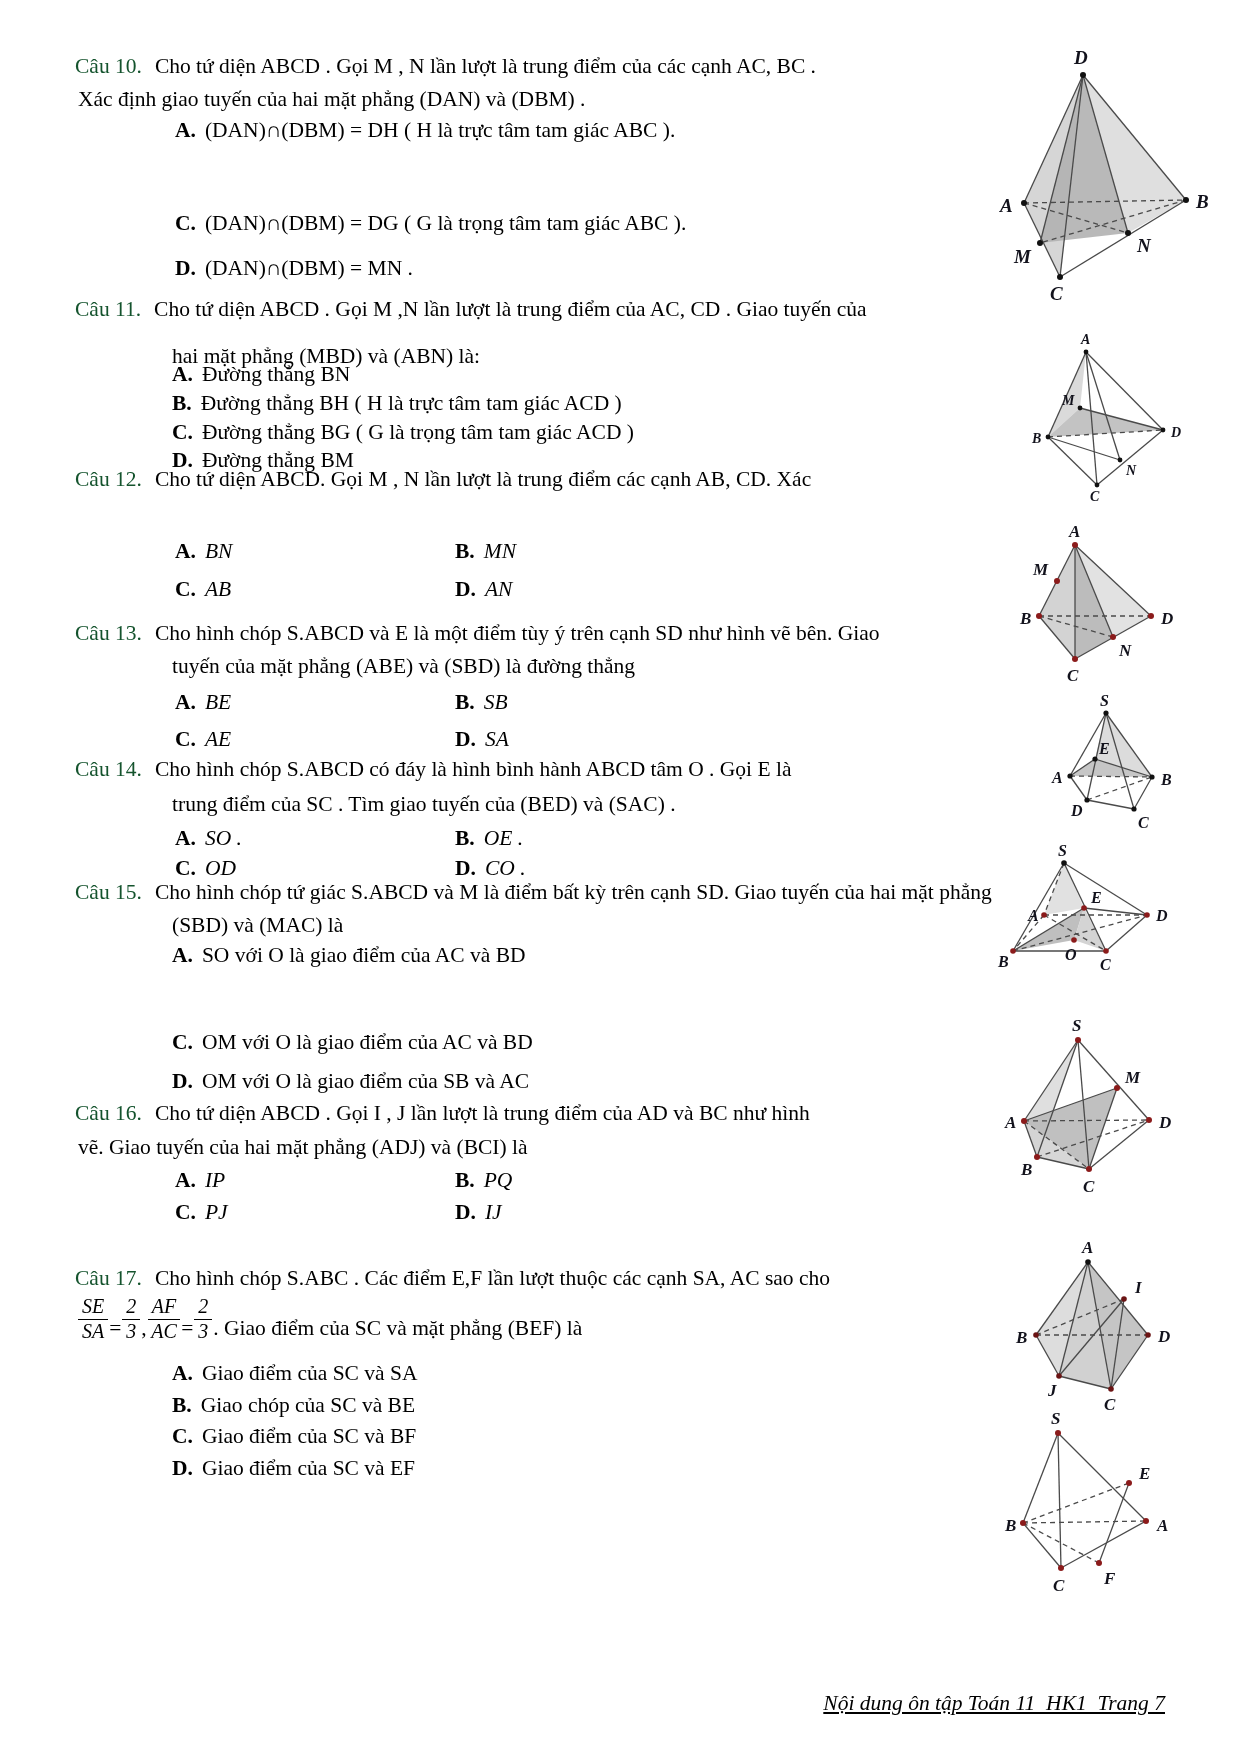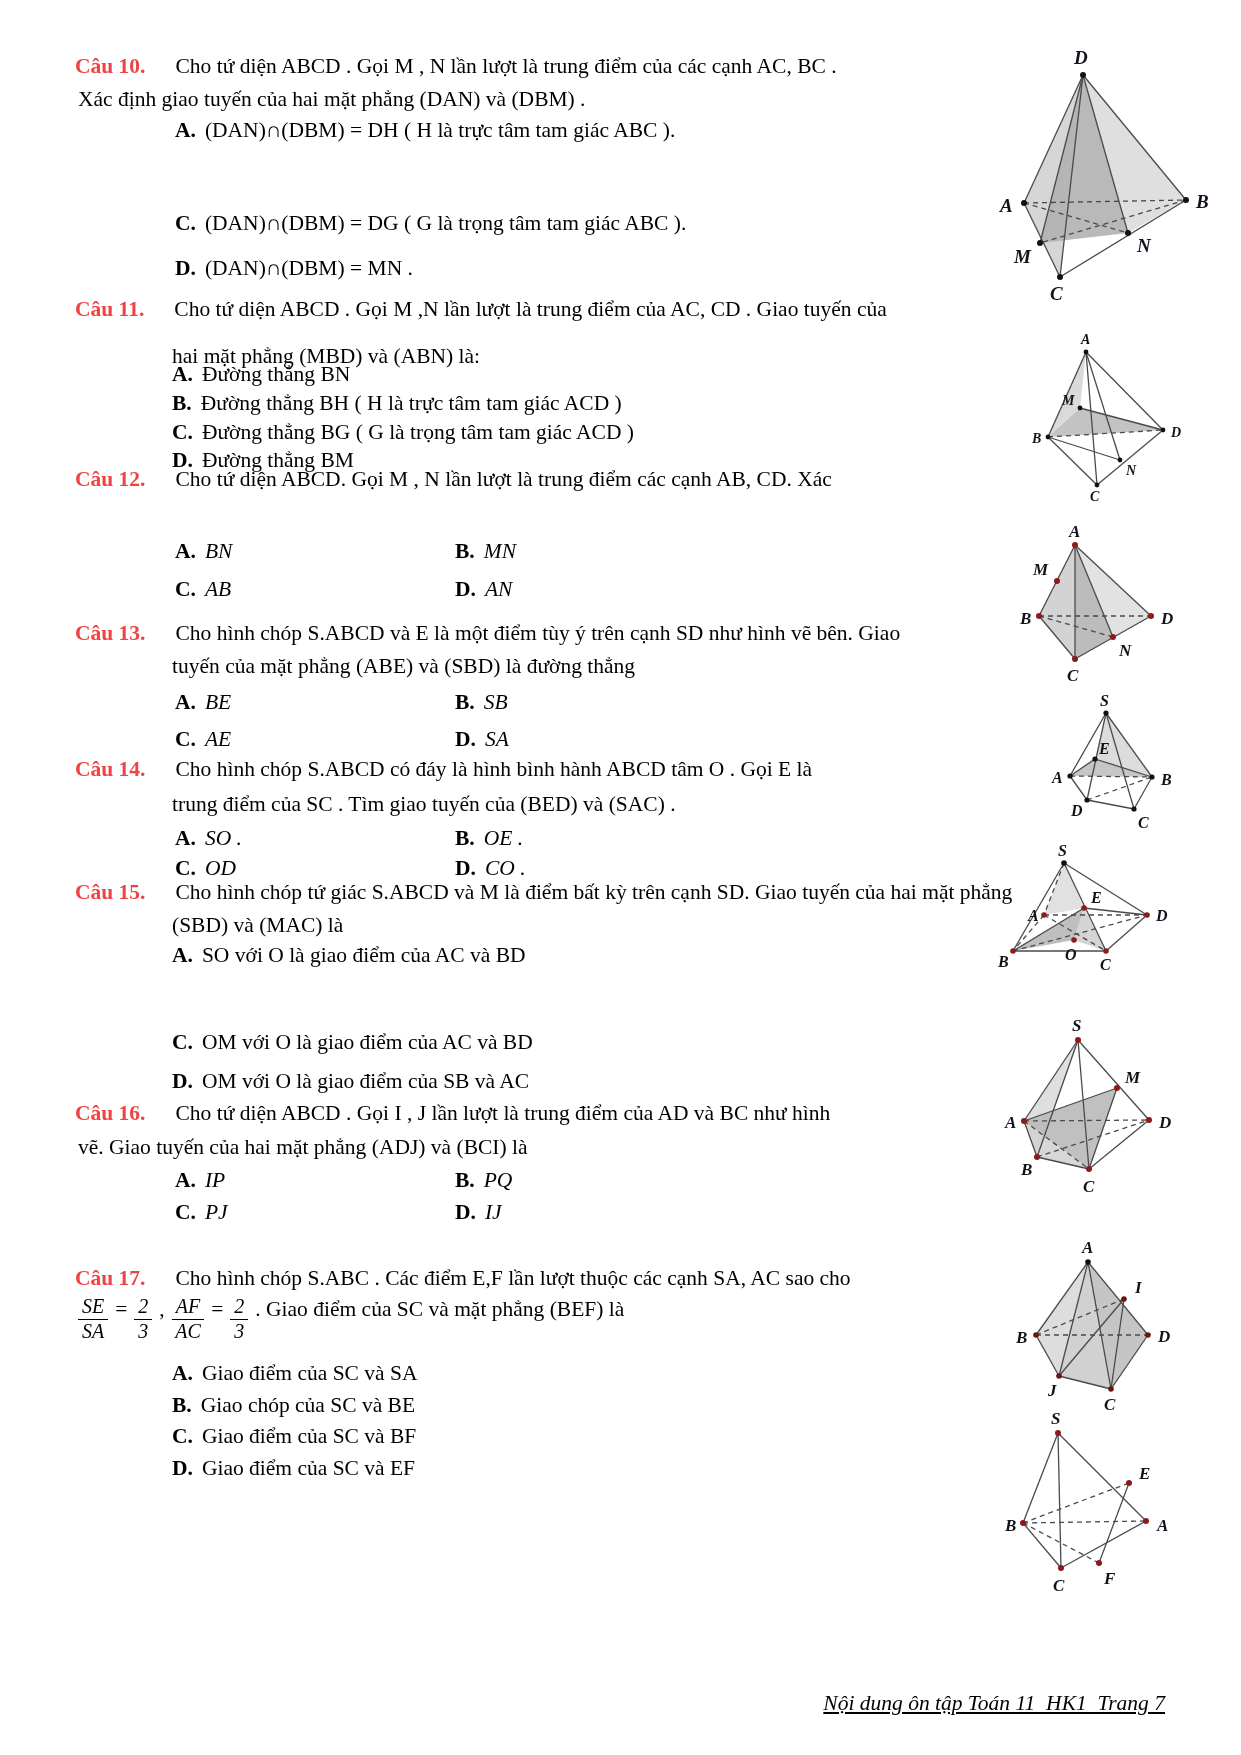--- a/index.html
+++ b/index.html
@@ -2,27 +2,27 @@
 <html><head>
 <meta charset="utf-8">
 <style>
   html,body{margin:0;padding:0;background:#ffffff;}
   .page{
     position:relative;width:1241px;height:1755px;background:#ffffff;
     font-family:"Liberation Serif","DejaVu Serif",serif;
     color:#000;font-size:21.5px;overflow:hidden;
   }
   .abs{position:absolute;white-space:nowrap;line-height:1.25;}
-  .qlabel{color:#ef4444;font-weight:bold;margin-right:30px;}
+  .qlabel{color:#14532d;font-weight:normal;margin-right:13px;}
   .opt-letter{font-weight:bold;margin-right:9px;}
   .math{font-style:italic;}
   #diagram-layer{position:absolute;left:0;top:0;z-index:1;}
   .vlabel{font-family:"Liberation Serif","DejaVu Serif",serif;font-weight:bold;font-style:italic;fill:#12121c;}
   .footer{font-style:italic;text-decoration:underline;}
-  .frow{display:flex;align-items:flex-start;gap:7px;}
+  .frow{display:flex;align-items:flex-end;gap:1px;}
   .frac{display:inline-block;text-align:center;font-style:italic;line-height:1.08;font-size:20px;}
   .frac .num{display:block;border-bottom:1.6px solid #000;padding:0 4px 1px 4px;}
   .frac .den{display:block;padding-top:1px;}
   .ftail{font-size:21.5px;}
 </style>
 </head>
 <body>
 
 <div class="page">
   <svg id="diagram-layer" width="1241" height="1755" viewBox="0 0 1241 1755">

